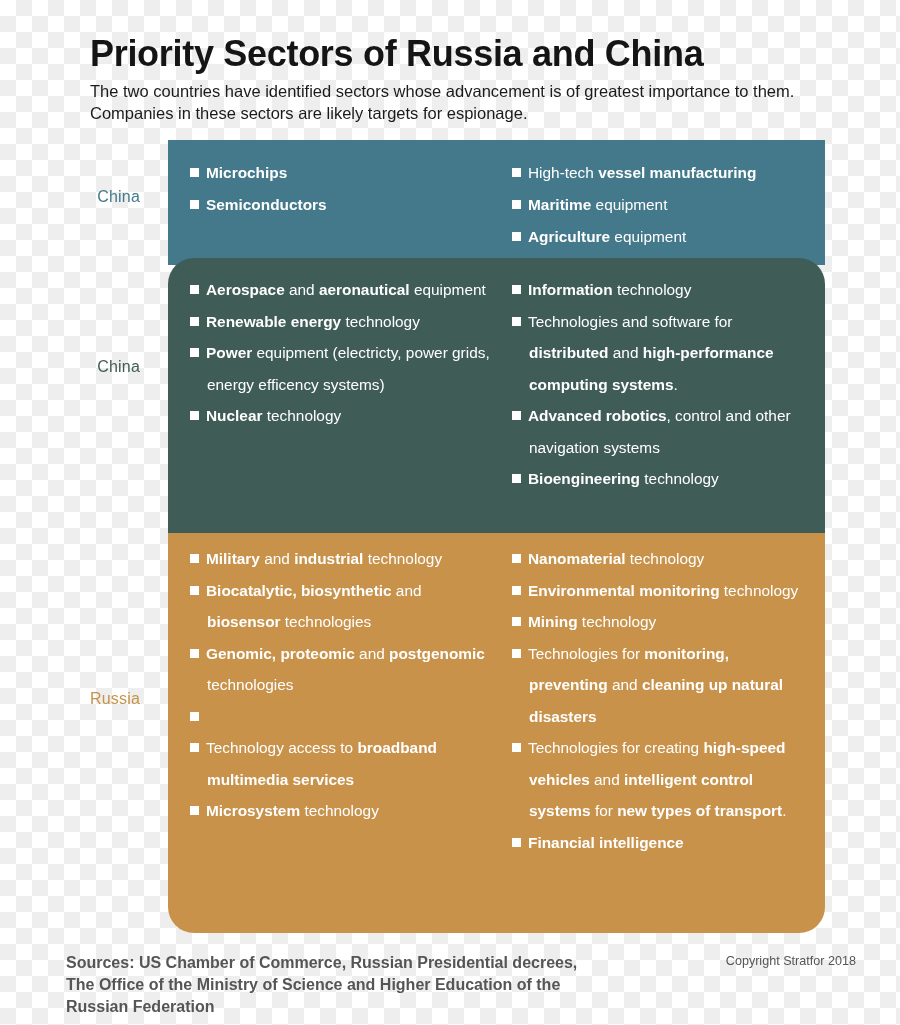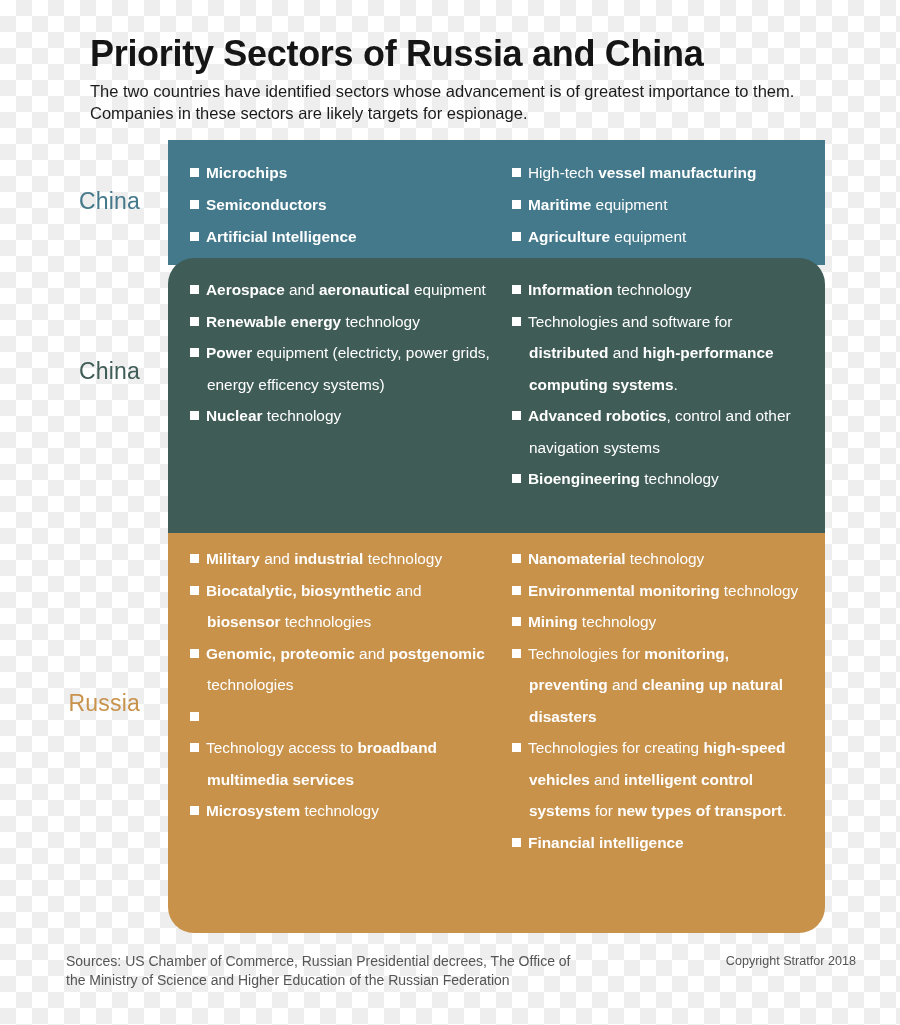--- a/index.html
+++ b/index.html
@@ -62,21 +62,21 @@
   .band.china  { top: 140px; height: 125px; }
   .band.both   { top: 258px; height: 277px; border-top-left-radius: 26px; border-top-right-radius: 26px; }
   .band.russia { top: 533px; height: 400px; border-bottom-left-radius: 26px; border-bottom-right-radius: 26px; }
 
   
   .row-label {
     position: absolute;
     left: 0;
     width: 140px;
     text-align: right;
-    font-size: 23px;
+    font-size: 16px;
     font-weight: normal;
     letter-spacing: 0.2px;
   }
   .row-label.china  { top: 188px; }
   .row-label.both   { top: 358px; }
   .row-label.russia { top: 690px; }
 
   
   .cols {
     position: absolute;
@@ -131,24 +131,25 @@
   #footer {
     position: absolute;
     left: 66px;
     top: 952px;
     width: 790px;
     display: flex;
     justify-content: space-between;
     align-items: flex-start;
   }
   #sources {
-    font-size: 14px;
+    font-size: 16px;
     color: #555555;
     line-height: 1.38;
     max-width: 520px;
+    font-weight: bold;
   }
   #copyright {
     font-size: 12.6px;
     color: #555555;
     line-height: 1.38;
     white-space: nowrap;
     padding-top: 1px;
   }
 </style>
 </head>
@@ -164,21 +165,20 @@
 <div class="row-label russia" style="color: rgb(200, 146, 75);">Russia</div>
 
 <div id="bands">
 
   <div class="band china" style="background: rgb(68, 121, 139);">
     <div class="cols">
       <div class="col left">
         <ul class="items">
             <li><span class="sq"></span><span><b>Microchips</b></span></li>
             <li><span class="sq"></span><span><b>Semiconductors</b></span></li>
-            <li><span class="sq"></span><span><b>Artificial Intelligence</b></span></li>
           </ul>
       </div>
       <div class="col right">
         <ul class="items">
             <li><span class="sq"></span><span>High-tech <b>vessel manufacturing</b></span></li>
             <li><span class="sq"></span><span><b>Maritime</b> equipment</span></li>
             <li><span class="sq"></span><span><b>Agriculture</b> equipment</span></li>
           </ul>
       </div>
     </div>

